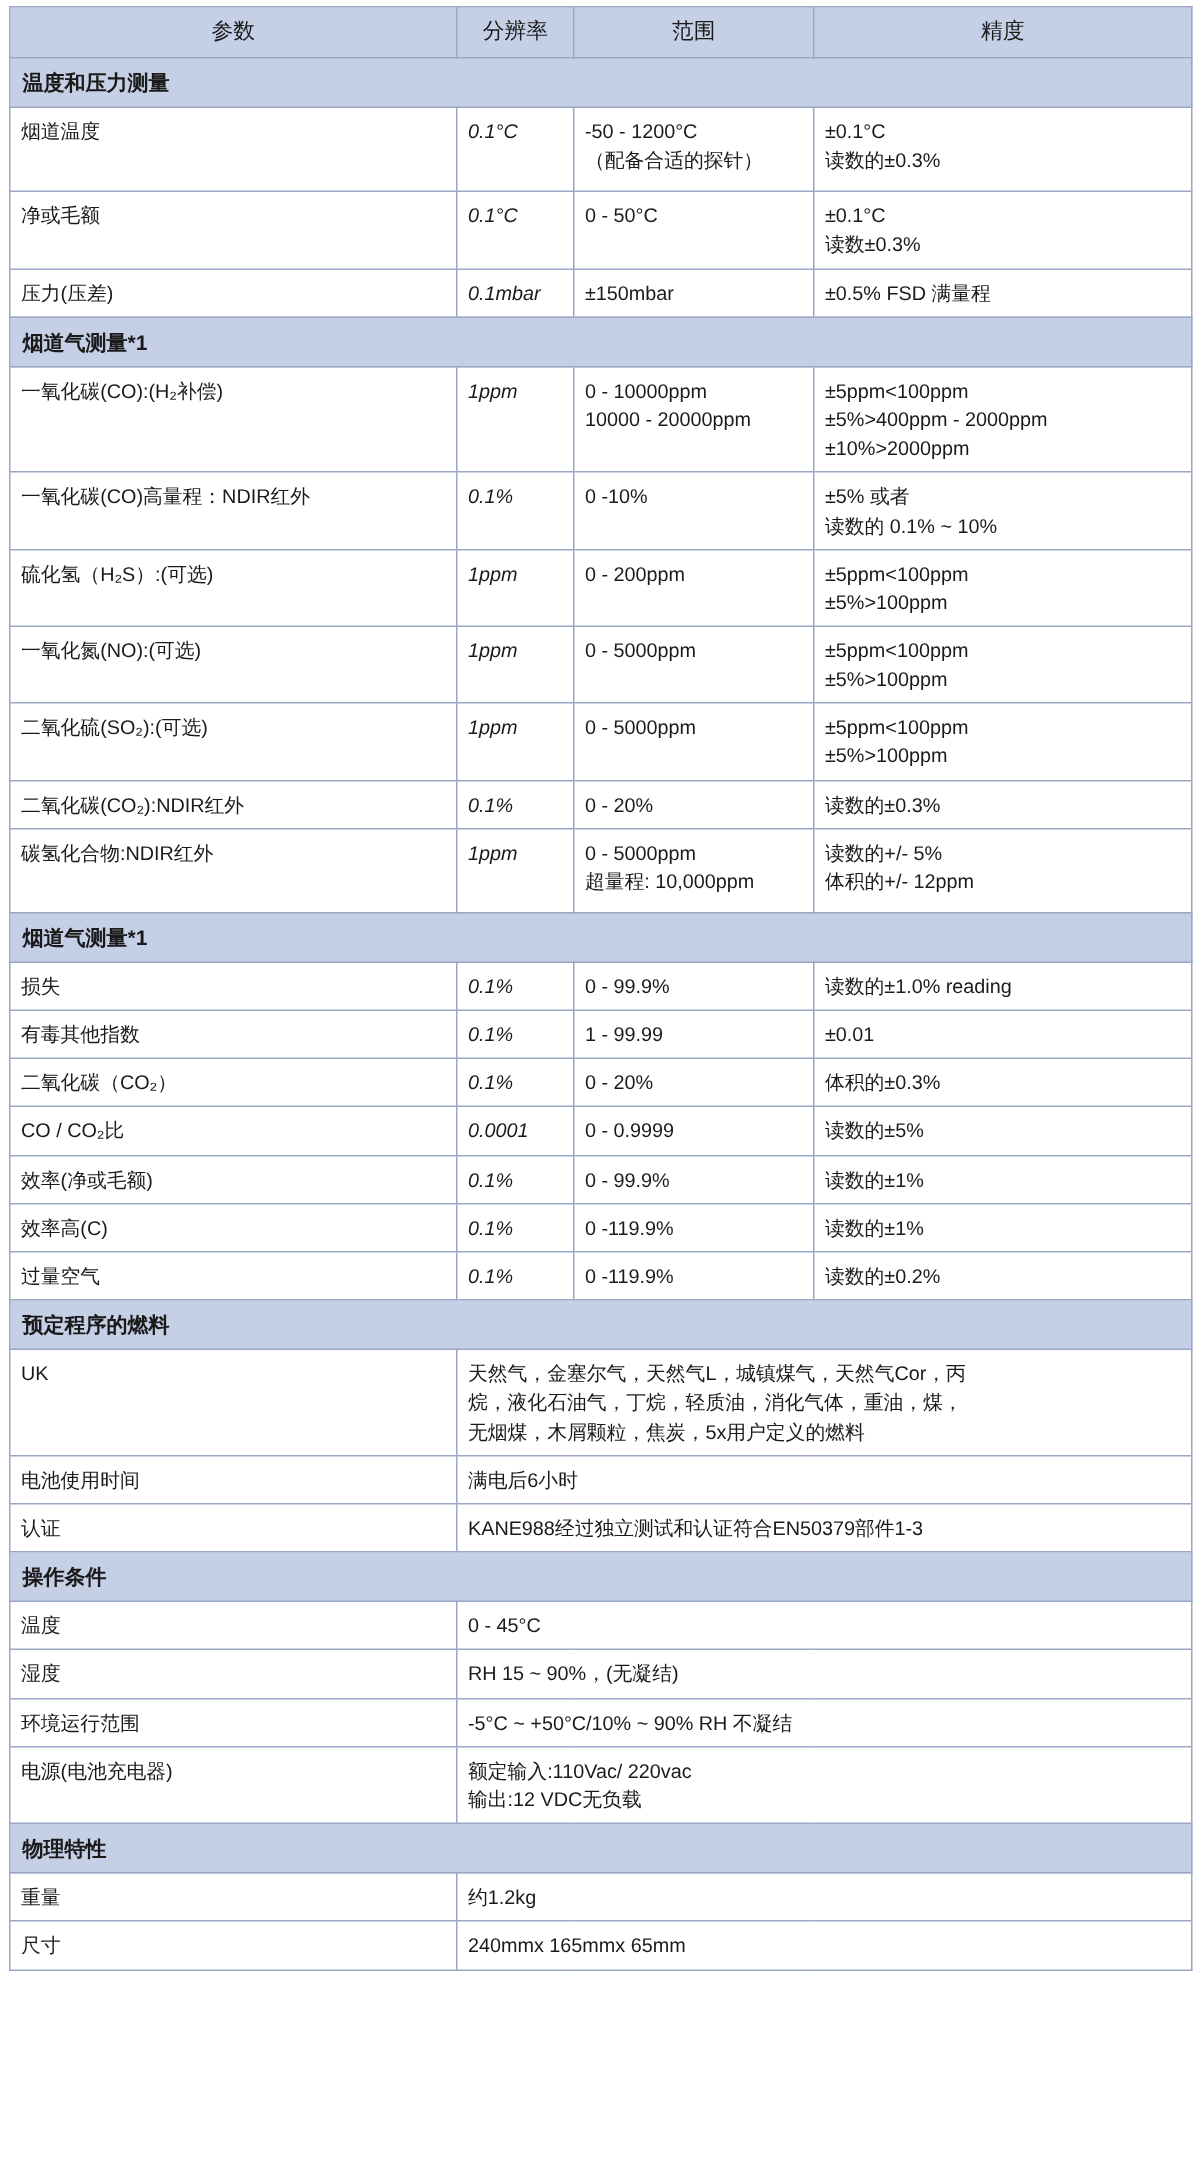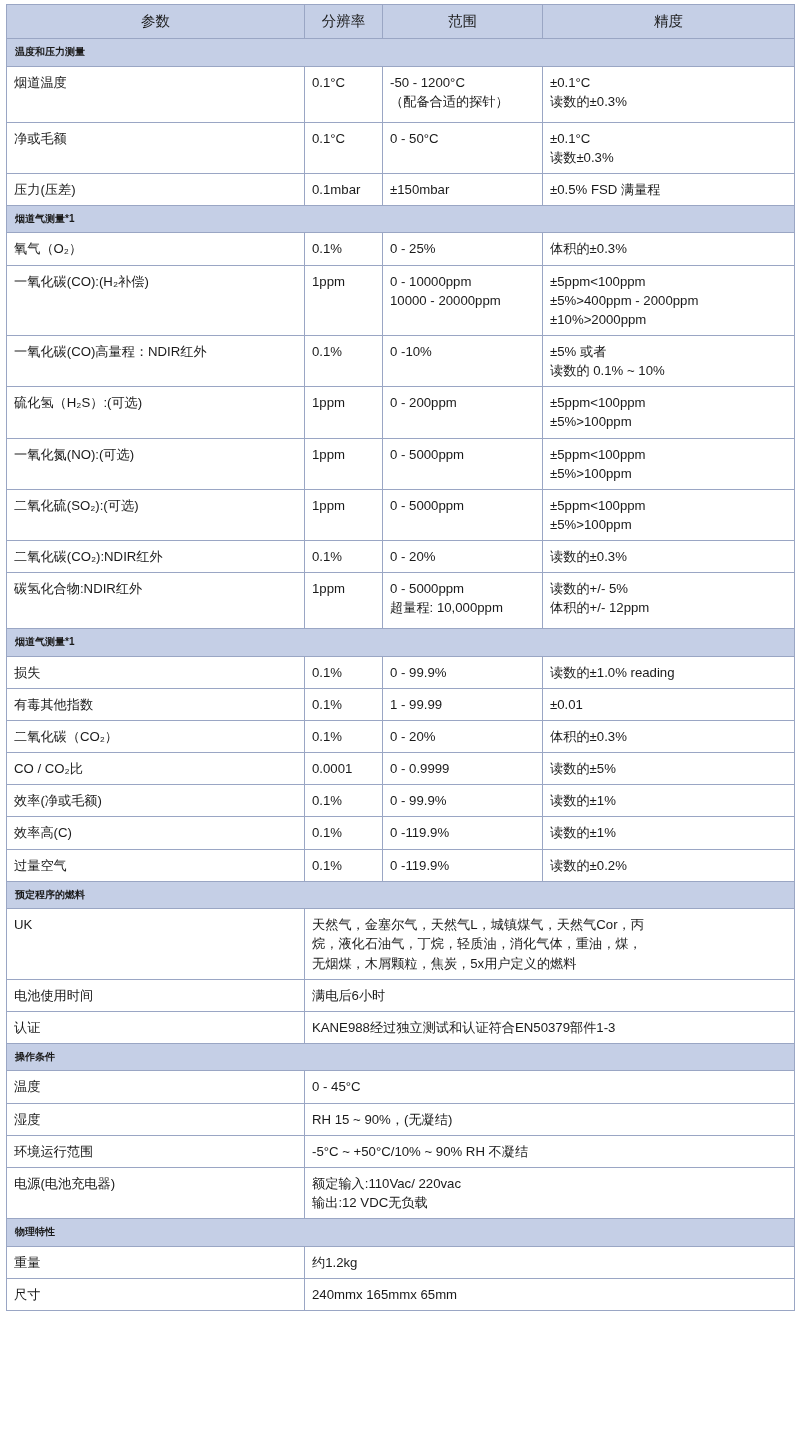--- a/index.html
+++ b/index.html
@@ -41,28 +41,29 @@
     background: #c5cfe6;
     text-align: center;
     font-weight: bold;
     font-size: 14.5px;
     padding: 9px 4px;
     vertical-align: middle;
   }
   tr.section td {
     background: #c5cfe6;
     font-weight: bold;
-    font-size: 10px;
+    font-size: 14px;
     padding: 6px 8px;
   }
   td.param {
     padding-left: 8px;
   }
   td.center-mid {
     vertical-align: top;
+    font-style: italic;
   }
   .tall {
     height: 56px;
     margin-top: 40px;
   }
   .line { display: block; }
 </style>
 </head>
 <body>
 
@@ -115,30 +116,20 @@
           <td>
             <span class="line">±150mbar</span>
           </td>
           <td>
             <span class="line">±0.5% FSD 满量程</span>
           </td>
         </tr>
         <tr class="section">
           <td colspan="4">烟道气测量*1</td>
         </tr>
-        <tr>
-          <td class="param">氧气（O₂）</td>
-          <td class="center-mid">0.1%</td>
-          <td>
-            <span class="line">0 - 25%</span>
-          </td>
-          <td>
-            <span class="line">体积的±0.3%</span>
-          </td>
-        </tr>
         <tr class="tall">
           <td class="param">一氧化碳(CO):(H₂补偿)</td>
           <td class="center-mid">1ppm</td>
           <td>
             <span class="line">0 - 10000ppm</span>
             <span class="line">10000 - 20000ppm</span>
           </td>
           <td>
             <span class="line">±5ppm&lt;100ppm</span>
             <span class="line">±5%&gt;400ppm - 2000ppm</span>

